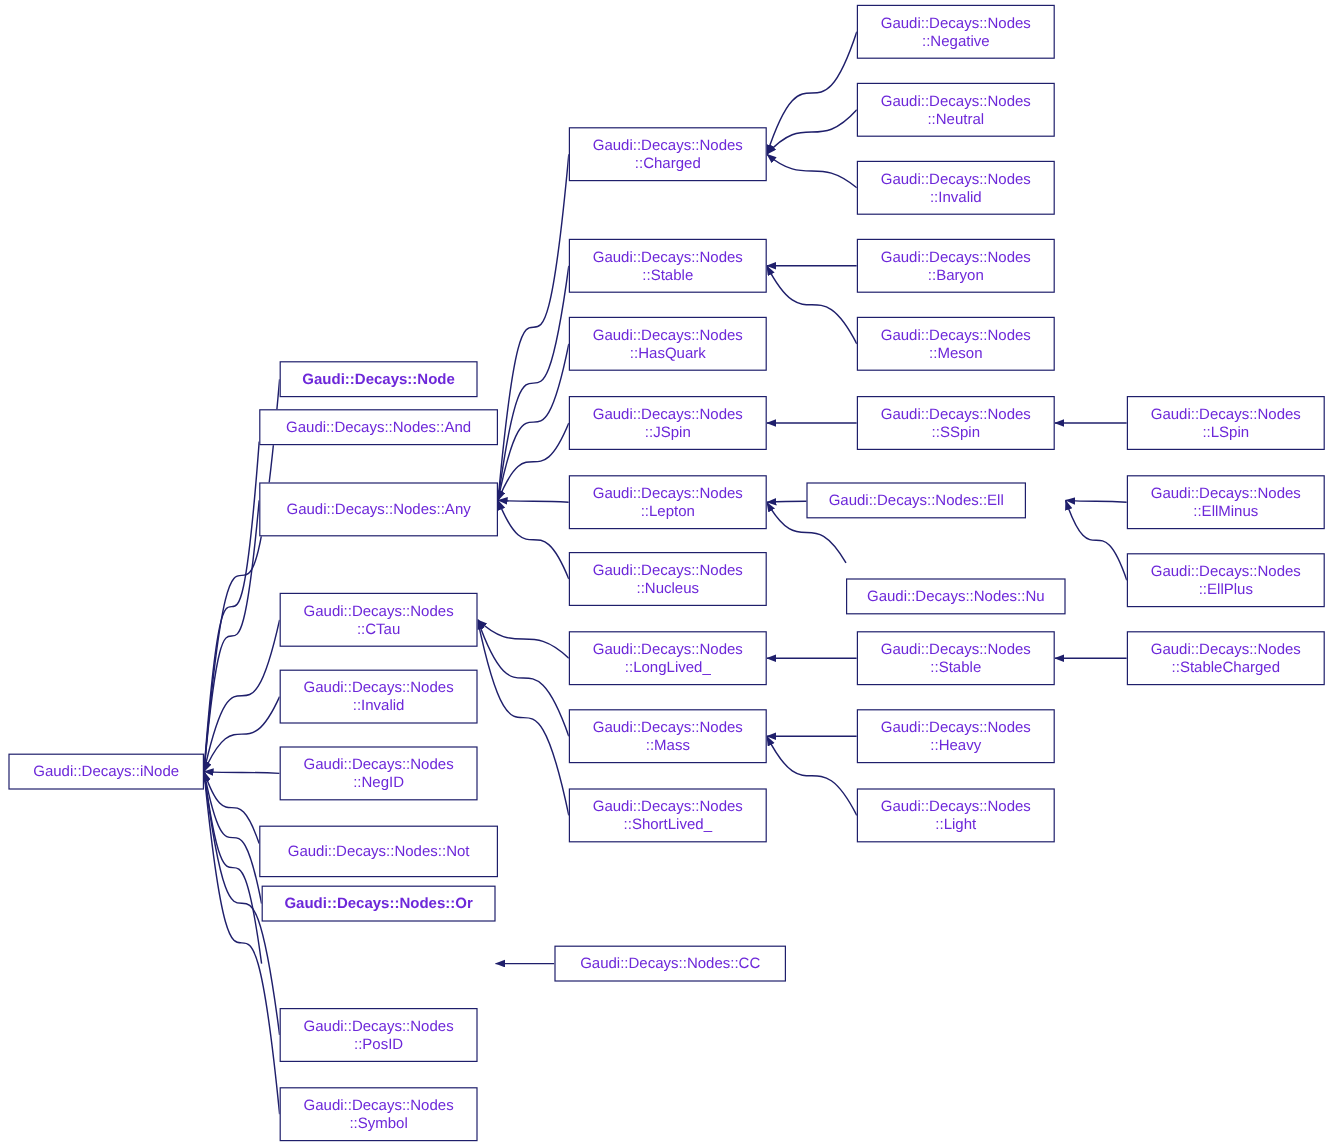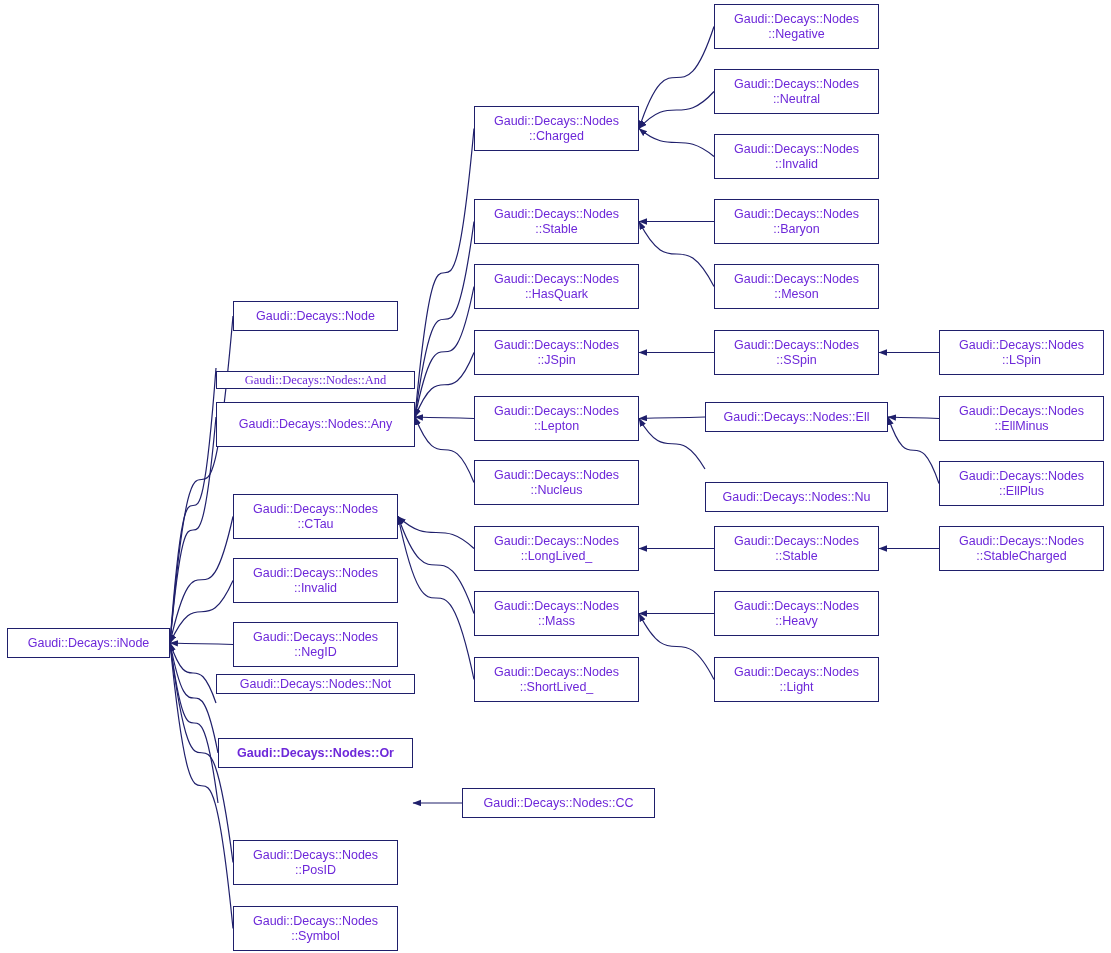--- a/index.html
+++ b/index.html
@@ -85,47 +85,47 @@
         <path d="M714,548.5 C680.25,548.5 672.75,548.5 639,548.5"></path>
         <path d="M714,613.5 C680.25,613.5 672.75,613.5 639,613.5"></path>
         <path d="M714,679.5 C680.25,613.5 672.75,679.5 639,613.5"></path>
         <path d="M939,352.5 C912,352.5 906,352.5 879,352.5"></path>
         <path d="M939,418.5 C916.05,417 910.95,418.5 888,417"></path>
         <path d="M939,483.5 C916.05,417 910.95,483.5 888,417"></path>
         <path d="M939,548.5 C912,548.5 906,548.5 879,548.5"></path>
       </g>
   </svg>
 <div class="node" style="left: 7px; top: 628px; width: 163px; height: 30px;"><span class="l">Gaudi::Decays::iNode</span></div>
-    <div class="node" style="left: 233px; top: 301px; width: 165px; height: 30px;"><span class="l">Gaudi::Decays::Node</span></div>
-    <div class="node" style="left: 216px; top: 371px; width: 199px; height: 18px; font-family: Liberation Serif, serif;"><span class="l">Gaudi::Decays::Nodes::And</span></div>
+    <div class="node" style="left: 233px; top: 301px; width: 165px; height: 30px; font-weight: bold;"><span class="l">Gaudi::Decays::Node</span></div>
+    <div class="node" style="left: 216px; top: 341px; width: 199px; height: 30px;"><span class="l">Gaudi::Decays::Nodes::And</span></div>
     <div class="node" style="left: 216px; top: 402px; width: 199px; height: 45px;"><span class="l">Gaudi::Decays::Nodes::Any</span></div>
     <div class="node" style="left: 233px; top: 494px; width: 165px; height: 45px;"><span class="l">Gaudi::Decays::Nodes</span><span class="l">::CTau</span></div>
     <div class="node" style="left: 233px; top: 558px; width: 165px; height: 45px;"><span class="l">Gaudi::Decays::Nodes</span><span class="l">::Invalid</span></div>
     <div class="node" style="left: 233px; top: 622px; width: 165px; height: 45px;"><span class="l">Gaudi::Decays::Nodes</span><span class="l">::NegID</span></div>
-    <div class="node" style="left: 216px; top: 674px; width: 199px; height: 20px;"><span class="l">Gaudi::Decays::Nodes::Not</span></div>
+    <div class="node" style="left: 216px; top: 688px; width: 199px; height: 43px;"><span class="l">Gaudi::Decays::Nodes::Not</span></div>
     <div class="node" style="left: 218px; top: 738px; width: 195px; height: 30px; font-weight: bold;"><span class="l">Gaudi::Decays::Nodes::Or</span></div>
     <div class="node" style="left: 233px; top: 840px; width: 165px; height: 45px;"><span class="l">Gaudi::Decays::Nodes</span><span class="l">::PosID</span></div>
     <div class="node" style="left: 233px; top: 906px; width: 165px; height: 45px;"><span class="l">Gaudi::Decays::Nodes</span><span class="l">::Symbol</span></div>
     <div class="node" style="left: 462px; top: 788px; width: 193px; height: 30px;"><span class="l">Gaudi::Decays::Nodes::CC</span></div>
     <div class="node" style="left: 474px; top: 106px; width: 165px; height: 45px;"><span class="l">Gaudi::Decays::Nodes</span><span class="l">::Charged</span></div>
     <div class="node" style="left: 474px; top: 199px; width: 165px; height: 45px;"><span class="l">Gaudi::Decays::Nodes</span><span class="l">::Stable</span></div>
     <div class="node" style="left: 474px; top: 264px; width: 165px; height: 45px;"><span class="l">Gaudi::Decays::Nodes</span><span class="l">::HasQuark</span></div>
     <div class="node" style="left: 474px; top: 330px; width: 165px; height: 45px;"><span class="l">Gaudi::Decays::Nodes</span><span class="l">::JSpin</span></div>
     <div class="node" style="left: 474px; top: 396px; width: 165px; height: 45px;"><span class="l">Gaudi::Decays::Nodes</span><span class="l">::Lepton</span></div>
     <div class="node" style="left: 474px; top: 460px; width: 165px; height: 45px;"><span class="l">Gaudi::Decays::Nodes</span><span class="l">::Nucleus</span></div>
     <div class="node" style="left: 474px; top: 526px; width: 165px; height: 45px;"><span class="l">Gaudi::Decays::Nodes</span><span class="l">::LongLived_</span></div>
     <div class="node" style="left: 474px; top: 591px; width: 165px; height: 45px;"><span class="l">Gaudi::Decays::Nodes</span><span class="l">::Mass</span></div>
     <div class="node" style="left: 474px; top: 657px; width: 165px; height: 45px;"><span class="l">Gaudi::Decays::Nodes</span><span class="l">::ShortLived_</span></div>
     <div class="node" style="left: 714px; top: 4px; width: 165px; height: 45px;"><span class="l">Gaudi::Decays::Nodes</span><span class="l">::Negative</span></div>
     <div class="node" style="left: 714px; top: 69px; width: 165px; height: 45px;"><span class="l">Gaudi::Decays::Nodes</span><span class="l">::Neutral</span></div>
     <div class="node" style="left: 714px; top: 134px; width: 165px; height: 45px;"><span class="l">Gaudi::Decays::Nodes</span><span class="l">::Invalid</span></div>
     <div class="node" style="left: 714px; top: 199px; width: 165px; height: 45px;"><span class="l">Gaudi::Decays::Nodes</span><span class="l">::Baryon</span></div>
     <div class="node" style="left: 714px; top: 264px; width: 165px; height: 45px;"><span class="l">Gaudi::Decays::Nodes</span><span class="l">::Meson</span></div>
     <div class="node" style="left: 714px; top: 330px; width: 165px; height: 45px;"><span class="l">Gaudi::Decays::Nodes</span><span class="l">::SSpin</span></div>
-    <div class="node" style="left: 705px; top: 402px; width: 183px; height: 30px;"><span class="l">Gaudi::Decays::Nodes::Ell</span></div>
+    <div class="node" style="left: 672px; top: 402px; width: 183px; height: 30px;"><span class="l">Gaudi::Decays::Nodes::Ell</span></div>
     <div class="node" style="left: 705px; top: 482px; width: 183px; height: 30px;"><span class="l">Gaudi::Decays::Nodes::Nu</span></div>
     <div class="node" style="left: 714px; top: 526px; width: 165px; height: 45px;"><span class="l">Gaudi::Decays::Nodes</span><span class="l">::Stable</span></div>
     <div class="node" style="left: 714px; top: 591px; width: 165px; height: 45px;"><span class="l">Gaudi::Decays::Nodes</span><span class="l">::Heavy</span></div>
     <div class="node" style="left: 714px; top: 657px; width: 165px; height: 45px;"><span class="l">Gaudi::Decays::Nodes</span><span class="l">::Light</span></div>
     <div class="node" style="left: 939px; top: 330px; width: 165px; height: 45px;"><span class="l">Gaudi::Decays::Nodes</span><span class="l">::LSpin</span></div>
     <div class="node" style="left: 939px; top: 396px; width: 165px; height: 45px;"><span class="l">Gaudi::Decays::Nodes</span><span class="l">::EllMinus</span></div>
     <div class="node" style="left: 939px; top: 461px; width: 165px; height: 45px;"><span class="l">Gaudi::Decays::Nodes</span><span class="l">::EllPlus</span></div>
     <div class="node" style="left: 939px; top: 526px; width: 165px; height: 45px;"><span class="l">Gaudi::Decays::Nodes</span><span class="l">::StableCharged</span></div>
   </div>
 

